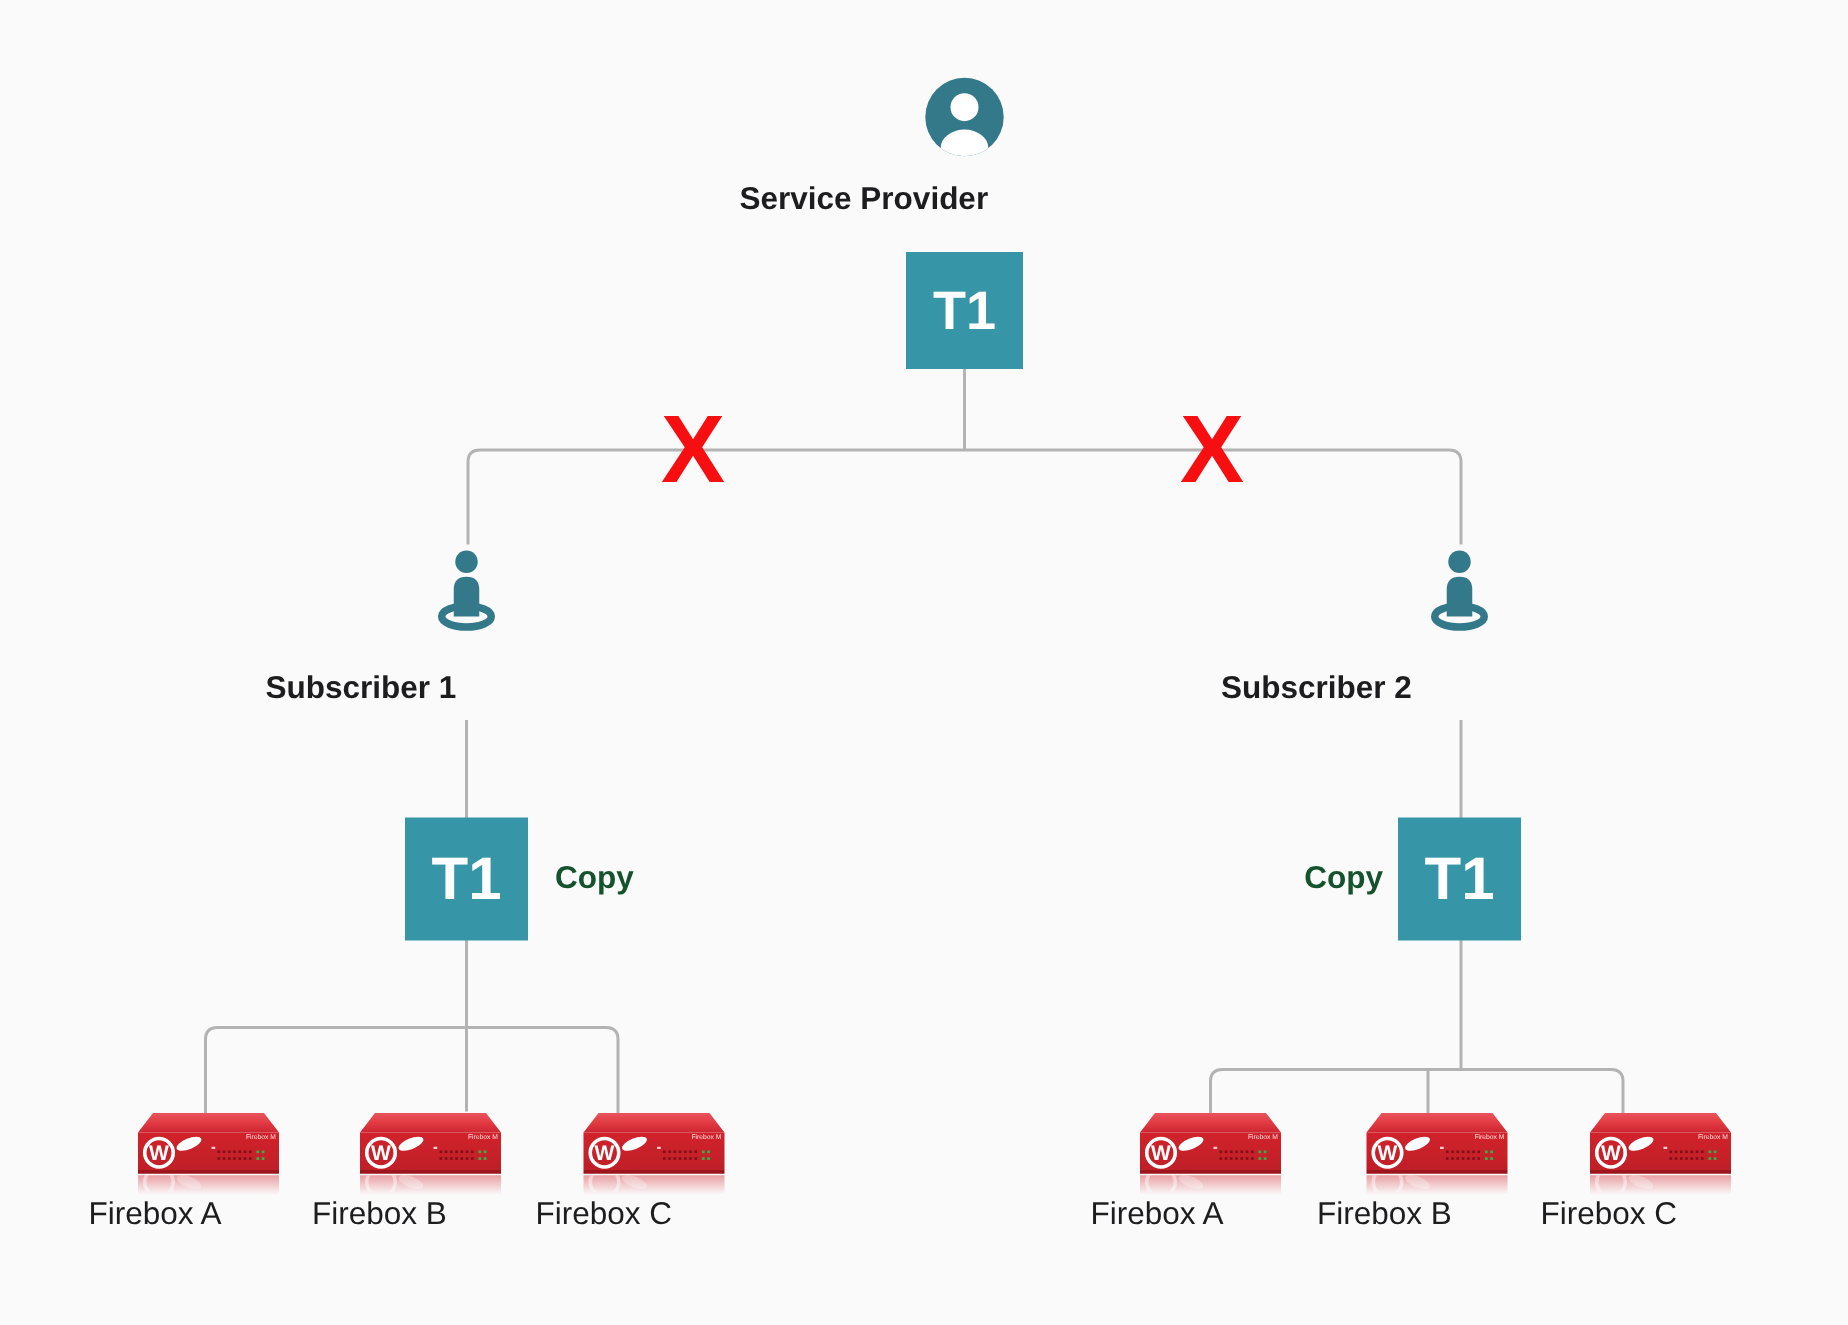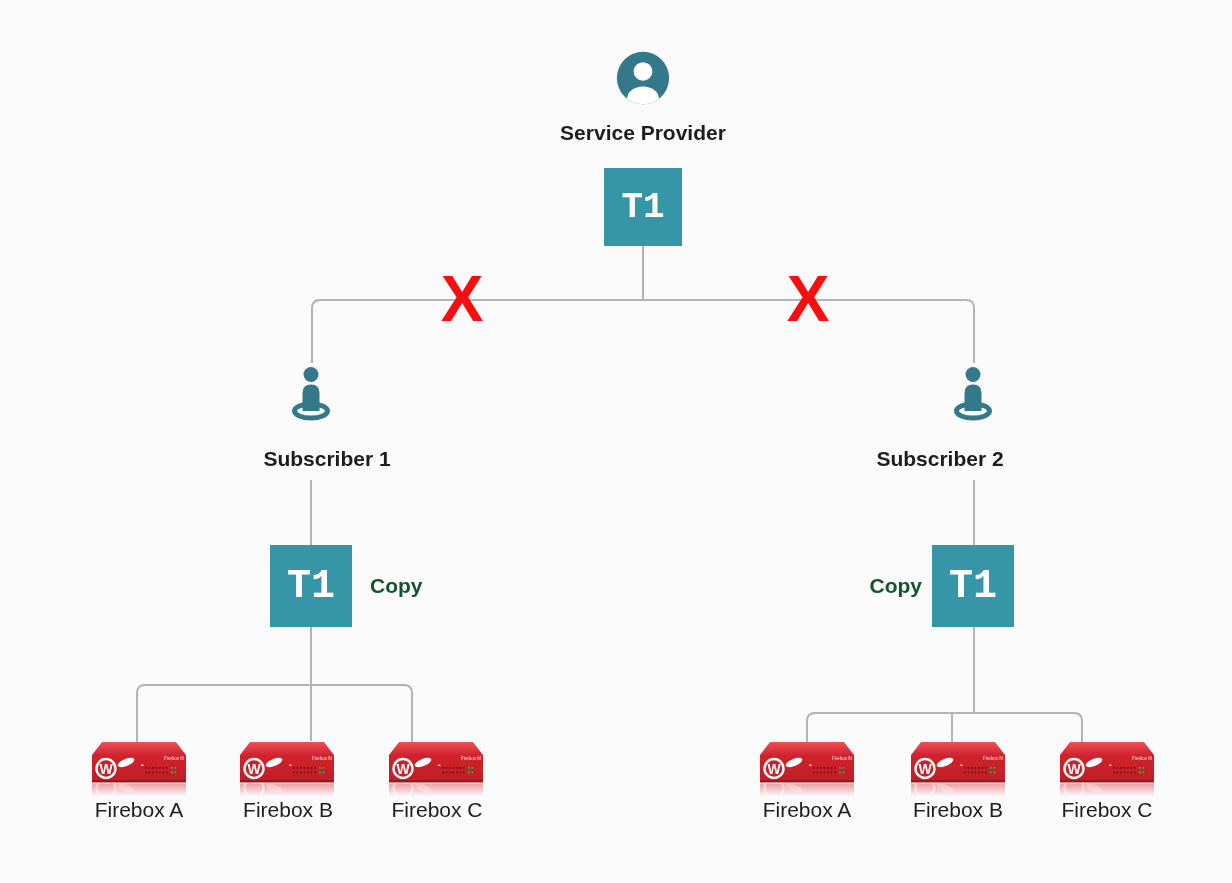--- a/index.html
+++ b/index.html
@@ -11,29 +11,28 @@
     position:relative;
     width:1232px;height:883px;
     background:#fafafa;
     overflow:hidden;
   }
   .connectors{position:absolute;left:0;top:0;z-index:1;}
   .connectors path{stroke:#b3b3b3;stroke-width:2;fill:none;}
   .label{
     position:absolute;z-index:3;
     color:#1d1d1f;font-size:21px;line-height:26px;
-    text-align:center;white-space:nowrap;
+    white-space:nowrap;
   }
   .label.bold{font-weight:700;}
   .t1box{
     position:absolute;z-index:2;
     background:#3696a7;color:#ffffff;
     display:flex;align-items:center;justify-content:center;
     font-weight:700;
-    font-family:Liberation Mono, monospace;
   }
   .t1-top{left:604px;top:168px;width:78px;height:78px;font-size:36px;}
   .t1-copy{width:82px;height:82px;font-size:40px;}
   .copytag{
     position:absolute;z-index:3;
     color:#14532d;font-weight:700;font-size:21px;line-height:26px;
     white-space:nowrap;
   }
   .xmark{
     position:absolute;z-index:4;
@@ -162,21 +161,21 @@
   <svg class="icon-wrap" style="left:386px;top:739px;" width="100" height="62" viewBox="0 0 100 62">
       <use href="#icon-firebox"></use>
     </svg>
   <div class="label" style="left:59px;top:797px;width:160px;">Firebox A</div>
   <div class="label" style="left:208px;top:797px;width:160px;">Firebox B</div>
   <div class="label" style="left:357px;top:797px;width:160px;">Firebox C</div>
 
   <svg class="icon-wrap" style="left:945px;top:366px;" width="56" height="60" viewBox="0 0 56 60">
       <use href="#icon-person"></use>
     </svg>
-  <div class="label bold" style="left:790px;top:446px;width:300px;">Subscriber 2</div>
+  <div class="label bold" style="left:814px;top:446px;width:300px;">Subscriber 2</div>
   <div class="t1box t1-copy" style="left:932px;top:545px;">T1</div>
   <div class="copytag" style="left:802px;top:573px;width:120px;text-align:right;">Copy</div>
 
   <svg class="icon-wrap" style="left:757px;top:739px;" width="100" height="62" viewBox="0 0 100 62">
       <use href="#icon-firebox"></use>
     </svg>
   <svg class="icon-wrap" style="left:908px;top:739px;" width="100" height="62" viewBox="0 0 100 62">
       <use href="#icon-firebox"></use>
     </svg>
   <svg class="icon-wrap" style="left:1057px;top:739px;" width="100" height="62" viewBox="0 0 100 62">

